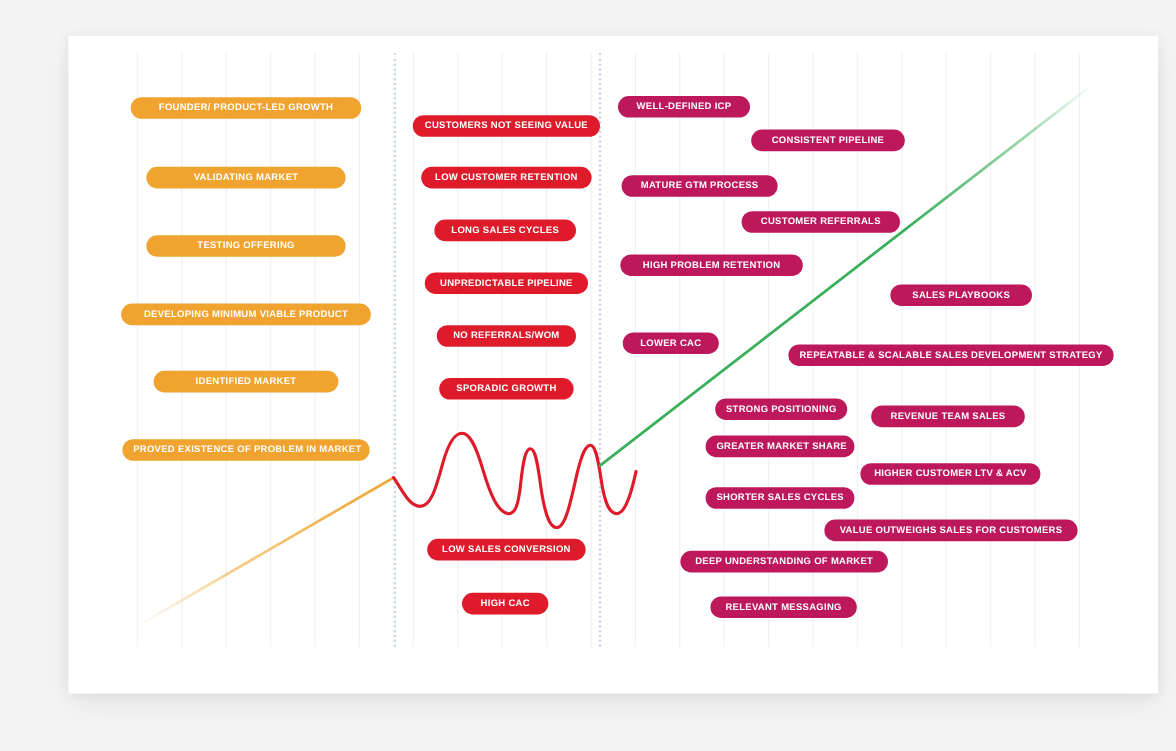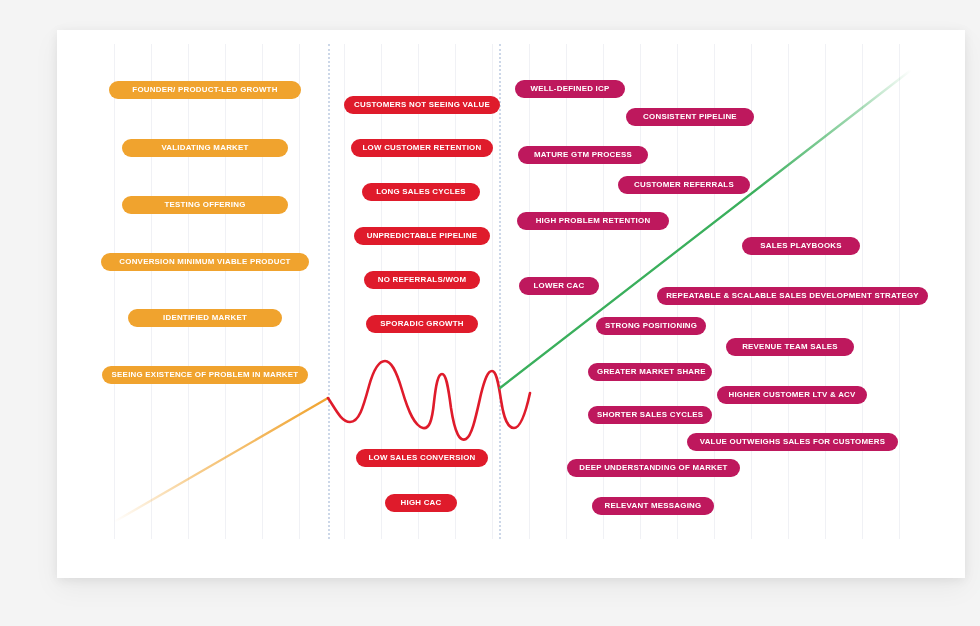--- a/index.html
+++ b/index.html
@@ -133,40 +133,40 @@
                  C 447 390, 451 398, 457 398
                  C 463 398, 468 386, 473 363" stroke="#DF1B2B" stroke-width="2.6" fill="none" stroke-linecap="round" stroke-linejoin="round"></path>
 
         <path d="M 443 358 L 854 40" stroke="url(#greenFade)" stroke-width="2.3" fill="none" stroke-linecap="round"></path>
       </svg>
 
       <div id="pill-layer">
           <div class="pill orange" style="left: 52px; top: 51px; width: 192px;">FOUNDER/ PRODUCT-LED GROWTH</div>
           <div class="pill orange" style="left: 65px; top: 109px; width: 166px; text-align: center;">VALIDATING MARKET</div>
           <div class="pill orange" style="left: 65px; top: 166px; width: 166px;">TESTING OFFERING</div>
-          <div class="pill orange" style="left: 44px; top: 223px; width: 208px;">CONVERSION MINIMUM VIABLE PRODUCT</div>
+          <div class="pill orange" style="left: 44px; top: 223px; width: 208px;">DEVELOPING MINIMUM VIABLE PRODUCT</div>
           <div class="pill orange" style="left: 71px; top: 279px; width: 154px;">IDENTIFIED MARKET</div>
-          <div class="pill orange" style="left: 45px; top: 336px; width: 206px;">SEEING EXISTENCE OF PROBLEM IN MARKET</div>
+          <div class="pill orange" style="left: 45px; top: 336px; width: 206px;">PROVED EXISTENCE OF PROBLEM IN MARKET</div>
           <div class="pill red" style="left: 287px; top: 66px; width: 156px;">CUSTOMERS NOT SEEING VALUE</div>
           <div class="pill red" style="left: 294px; top: 109px; width: 142px;">LOW CUSTOMER RETENTION</div>
           <div class="pill red" style="left: 305px; top: 153px; width: 118px;">LONG SALES CYCLES</div>
           <div class="pill red" style="left: 297px; top: 197px; width: 136px;">UNPREDICTABLE PIPELINE</div>
           <div class="pill red" style="left: 307px; top: 241px; width: 116px;">NO REFERRALS/WOM</div>
           <div class="pill red" style="left: 309px; top: 285px; width: 112px;">SPORADIC GROWTH</div>
           <div class="pill red" style="left: 299px; top: 419px; width: 132px;">LOW SALES CONVERSION</div>
           <div class="pill red" style="left: 328px; top: 464px; width: 72px;">HIGH CAC</div>
           <div class="pill blue" style="left: 458px; top: 50px; width: 110px;">WELL-DEFINED ICP</div>
           <div class="pill blue" style="left: 569px; top: 78px; width: 128px;">CONSISTENT PIPELINE</div>
           <div class="pill blue" style="left: 461px; top: 116px; width: 130px;">MATURE GTM PROCESS</div>
           <div class="pill blue" style="left: 561px; top: 146px; width: 132px;">CUSTOMER REFERRALS</div>
           <div class="pill blue" style="left: 460px; top: 182px; width: 152px;">HIGH PROBLEM RETENTION</div>
           <div class="pill blue" style="left: 685px; top: 207px; width: 118px;">SALES PLAYBOOKS</div>
           <div class="pill blue" style="left: 462px; top: 247px; width: 80px;">LOWER CAC</div>
           <div class="pill blue" style="left: 600px; top: 257px; width: 271px;">REPEATABLE &amp; SCALABLE SALES DEVELOPMENT STRATEGY</div>
-          <div class="pill blue" style="left: 539px; top: 287px; width: 110px;">STRONG POSITIONING</div>
+          <div class="pill blue" style="left: 539px; top: 302px; width: 110px;">STRONG POSITIONING</div>
           <div class="pill blue" style="left: 669px; top: 308px; width: 128px;">REVENUE TEAM SALES</div>
           <div class="pill blue" style="left: 531px; top: 333px; width: 124px;">GREATER MARKET SHARE</div>
           <div class="pill blue" style="left: 660px; top: 356px; width: 150px;">HIGHER CUSTOMER LTV &amp; ACV</div>
           <div class="pill blue" style="left: 531px; top: 376px; width: 124px;">SHORTER SALES CYCLES</div>
           <div class="pill blue" style="left: 630px; top: 403px; width: 211px;">VALUE OUTWEIGHS SALES FOR CUSTOMERS</div>
           <div class="pill blue" style="left: 510px; top: 429px; width: 173px;">DEEP UNDERSTANDING OF MARKET</div>
           <div class="pill blue" style="left: 535px; top: 467px; width: 122px;">RELEVANT MESSAGING</div>
         </div>
 
     </div>

